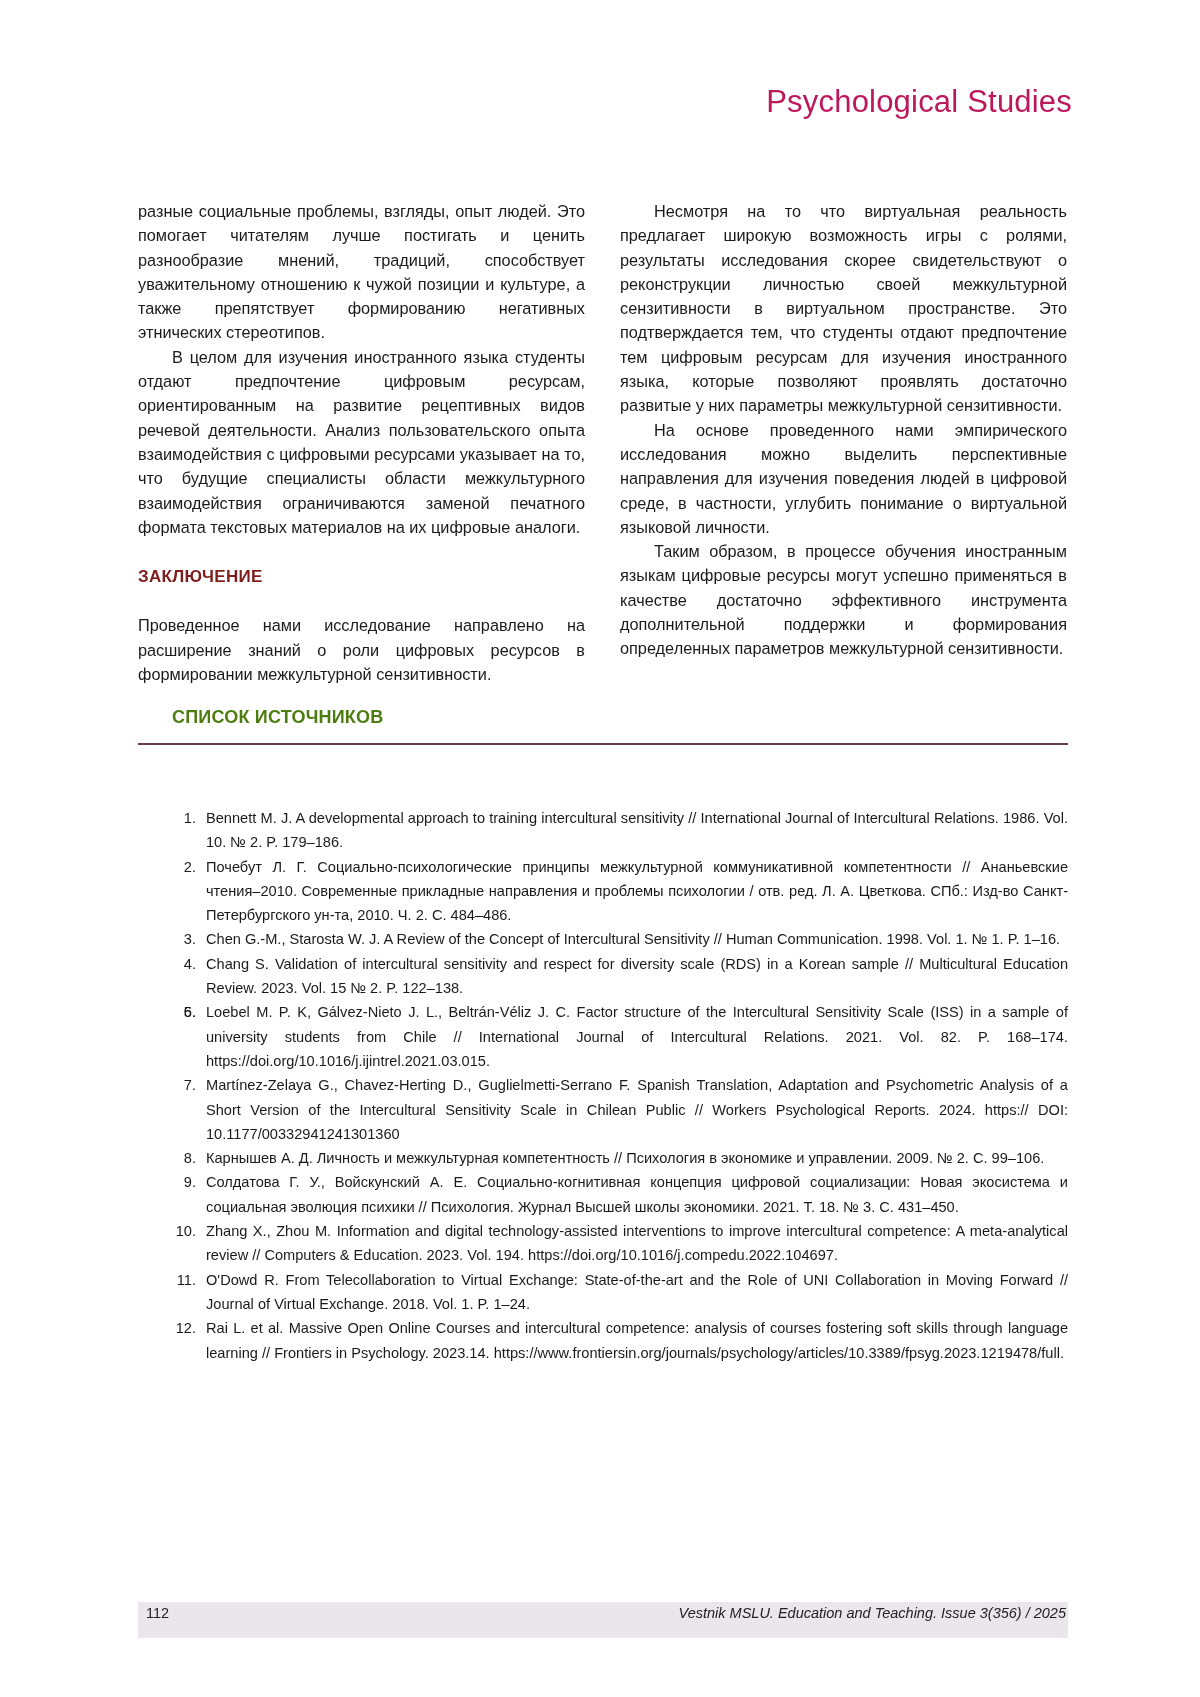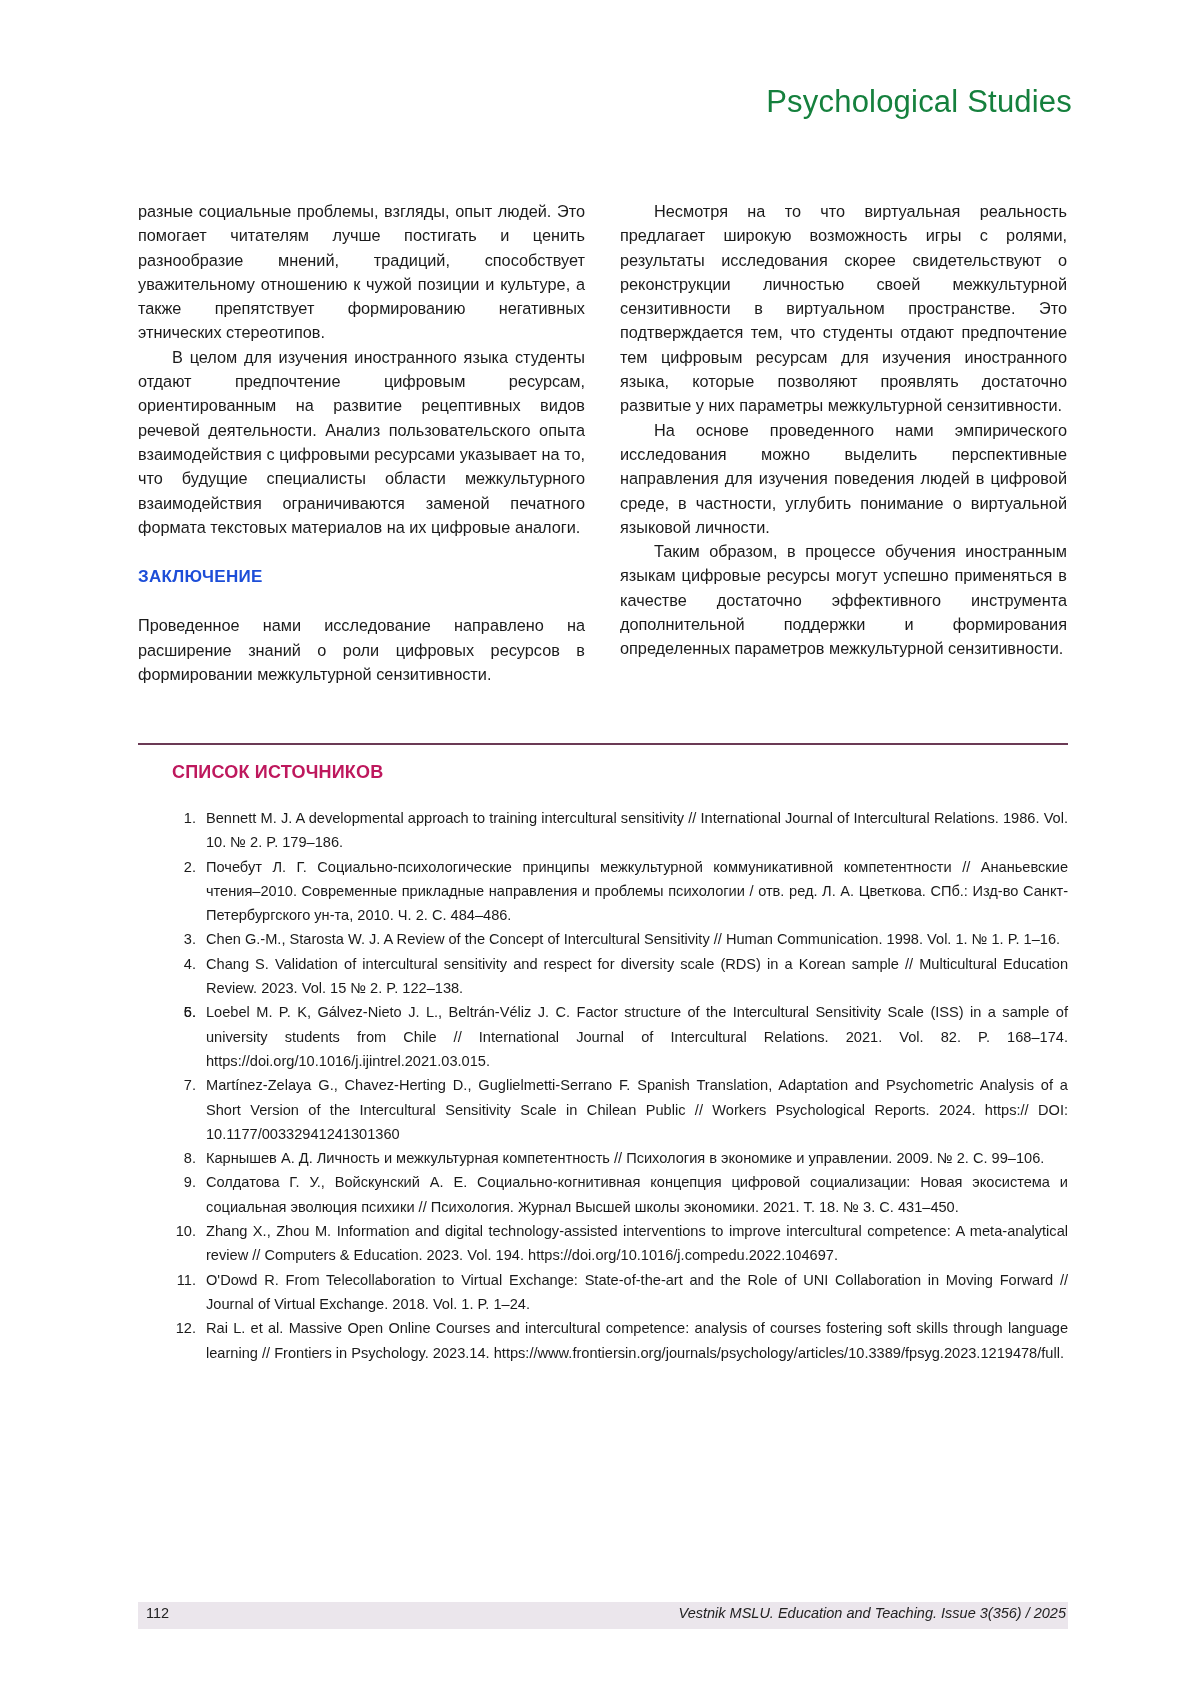--- a/index.html
+++ b/index.html
@@ -3,55 +3,55 @@
   <meta charset="utf-8">
   <style>
     html, body { margin: 0; padding: 0; background: #ffffff; }
     body {
       width: 1200px; height: 1697px; position: relative; overflow: hidden;
       font-family: "DejaVu Sans", sans-serif; color: #1a1a1a;
     }
     .header-title {
       position: absolute; right: 128px; top: 84px;
       font-family: "Liberation Sans", sans-serif;
-      font-size: 31px; color: #15803d; letter-spacing: 0.2px;
+      font-size: 31px; color: #be185d; letter-spacing: 0.2px;
     }
     .col {
       position: absolute; top: 199px; width: 447px;
       font-size: 16.3px; line-height: 24.3px; text-align: justify;
       font-family: "Liberation Sans", sans-serif;
     }
     .col p { margin: 0; }
     .col p.indent { text-indent: 34px; }
     .col-left { left: 138px; }
     .col-right { left: 620px; }
     .section-heading {
-      margin: 26px 0 24px 0; font-weight: bold; color: #1d4ed8;
+      margin: 26px 0 24px 0; font-weight: bold; color: #7f1d1d;
       font-size: 17px; letter-spacing: 0.3px;
       font-family: "Liberation Sans", sans-serif;
     }
     .divider {
       position: absolute; left: 138px; top: 743px; width: 930px; height: 2px;
       background: #6b3a55;
     }
     .refs-heading {
-      position: absolute; left: 172px; top: 762px;
+      position: absolute; left: 172px; top: 707px;
       font-family: "Liberation Sans", sans-serif; font-weight: bold;
-      font-size: 18px; color: #be185d; letter-spacing: 0.2px;
+      font-size: 18px; color: #4d7c0f; letter-spacing: 0.2px;
     }
     .refs {
       position: absolute; left: 168px; top: 806px; width: 900px;
       margin: 0; padding: 0; list-style: none;
       font-family: "Liberation Sans", sans-serif;
       font-size: 14.6px; line-height: 24.3px; text-align: justify;
     }
     .refs li { position: relative; padding-left: 38px; }
     .refs li .num { position: absolute; left: 0; top: 0; width: 28px; text-align: right; }
     .footer {
-      position: absolute; left: 138px; top: 1602px; width: 930px; height: 27px;
+      position: absolute; left: 138px; top: 1602px; width: 930px; height: 36px;
       background: #ebe6ec;
       font-family: "Liberation Sans", sans-serif; font-size: 14.5px; color: #222;
     }
     .footer .page-num { position: absolute; left: 8px; top: 3px; }
     .footer .journal { position: absolute; right: 2px; top: 3px; font-style: italic; }
   </style>
 </head>
 <body>
 
 <div class="header-title">Psychological Studies</div>

